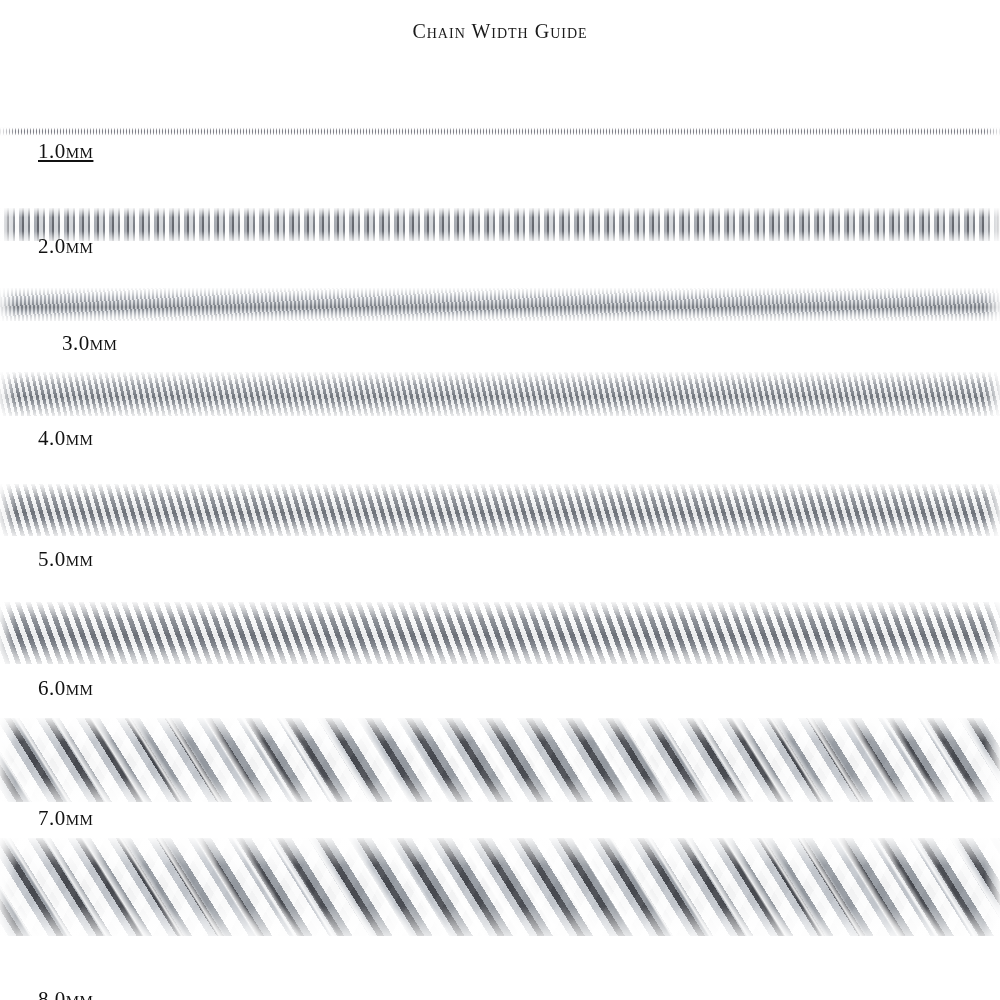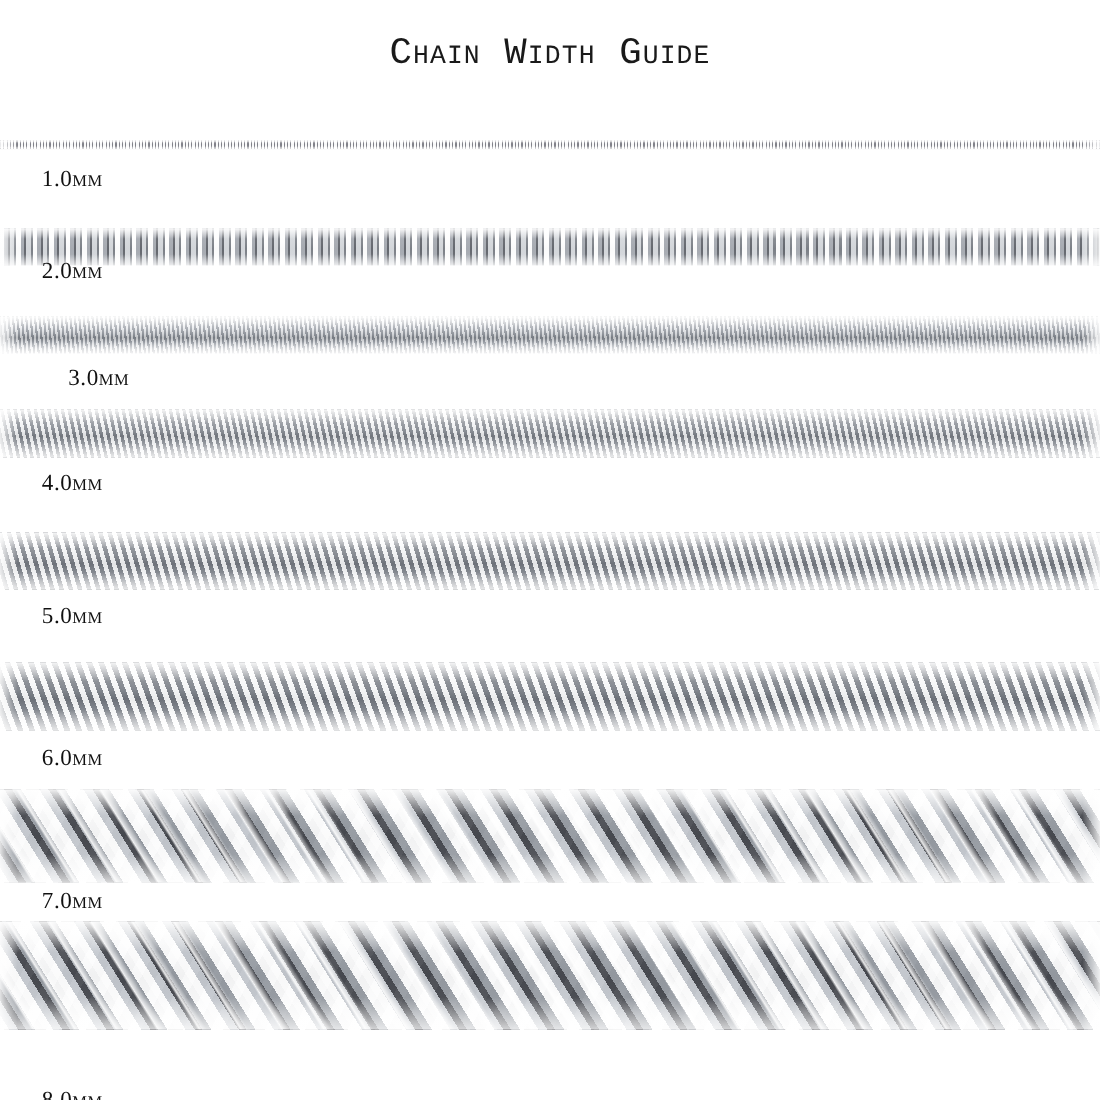--- a/index.html
+++ b/index.html
@@ -15,26 +15,26 @@
     position: relative;
   }
   #page {
     position: relative;
     width: 1000px;
     height: 1000px;
     background: #ffffff;
   }
   .title {
     position: absolute;
-    top: 30px;
+    top: 20px;
     left: 0;
     width: 1000px;
     text-align: center;
-    font-family: Liberation Mono, monospace;
-    font-size: 34px;
+    font-family: Liberation Serif, serif;
+    font-size: 20px;
     letter-spacing: 1px;
     color: #1a1a1a;
     font-variant: small-caps;
     white-space: nowrap;
   }
   .row {
     position: absolute;
     left: 0;
     width: 1000px;
   }
@@ -174,21 +174,21 @@
 <div id="page">
 
   <div class="title">Chain Width Guide</div>
 
   <div class="row" style="top:0">
     <div class="chain-strip c1" style="top:128px;height:7px;">
       <div class="sheen"></div>
       <div class="edge-fade-l"></div>
       <div class="edge-fade-r"></div>
     </div>
-    <div class="label" style="top:150px;">1.0mm</div>
+    <div class="label" style="top:139px;text-decoration:underline;">1.0mm</div>
   </div>
 
   <div class="row" style="top:0">
     <div class="chain-strip c2" style="top:208px;height:33px;">
       <div class="sheen"></div>
       <div class="edge-fade-l"></div>
       <div class="edge-fade-r"></div>
     </div>
     <div class="label" style="top:234px;">2.0mm</div>
   </div>

